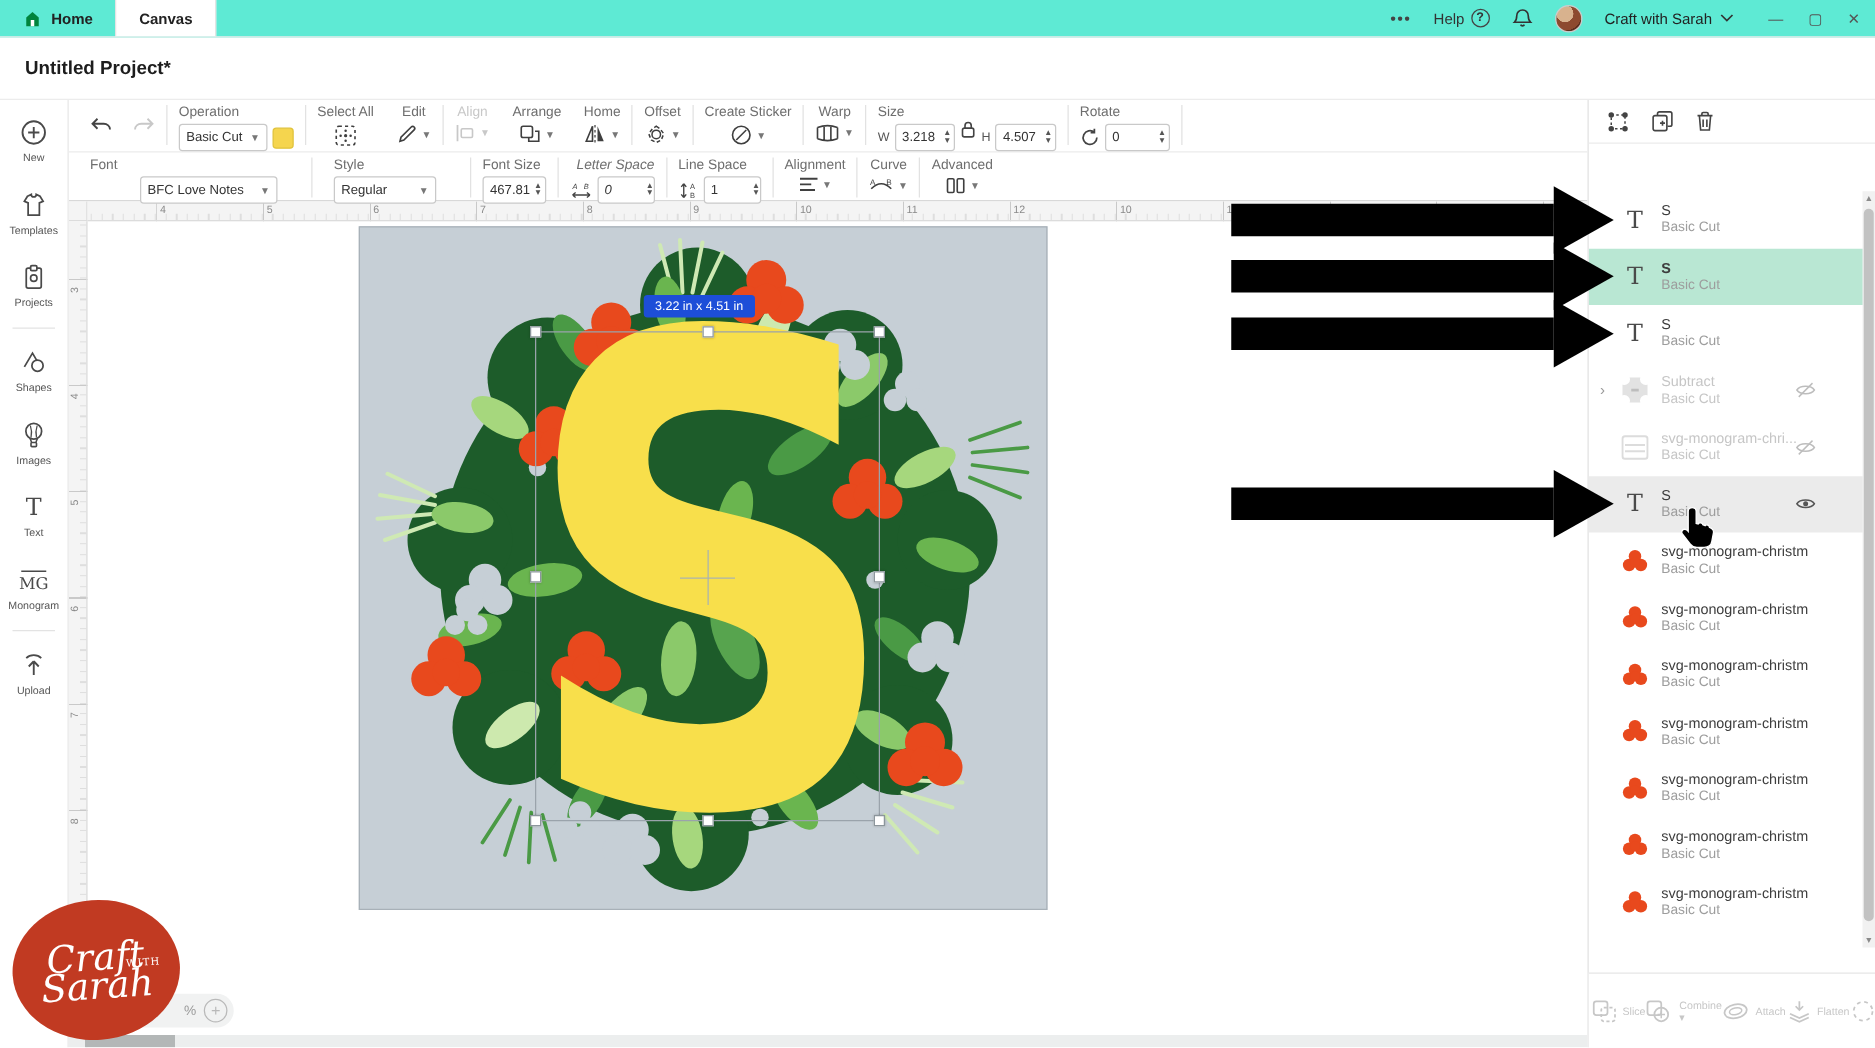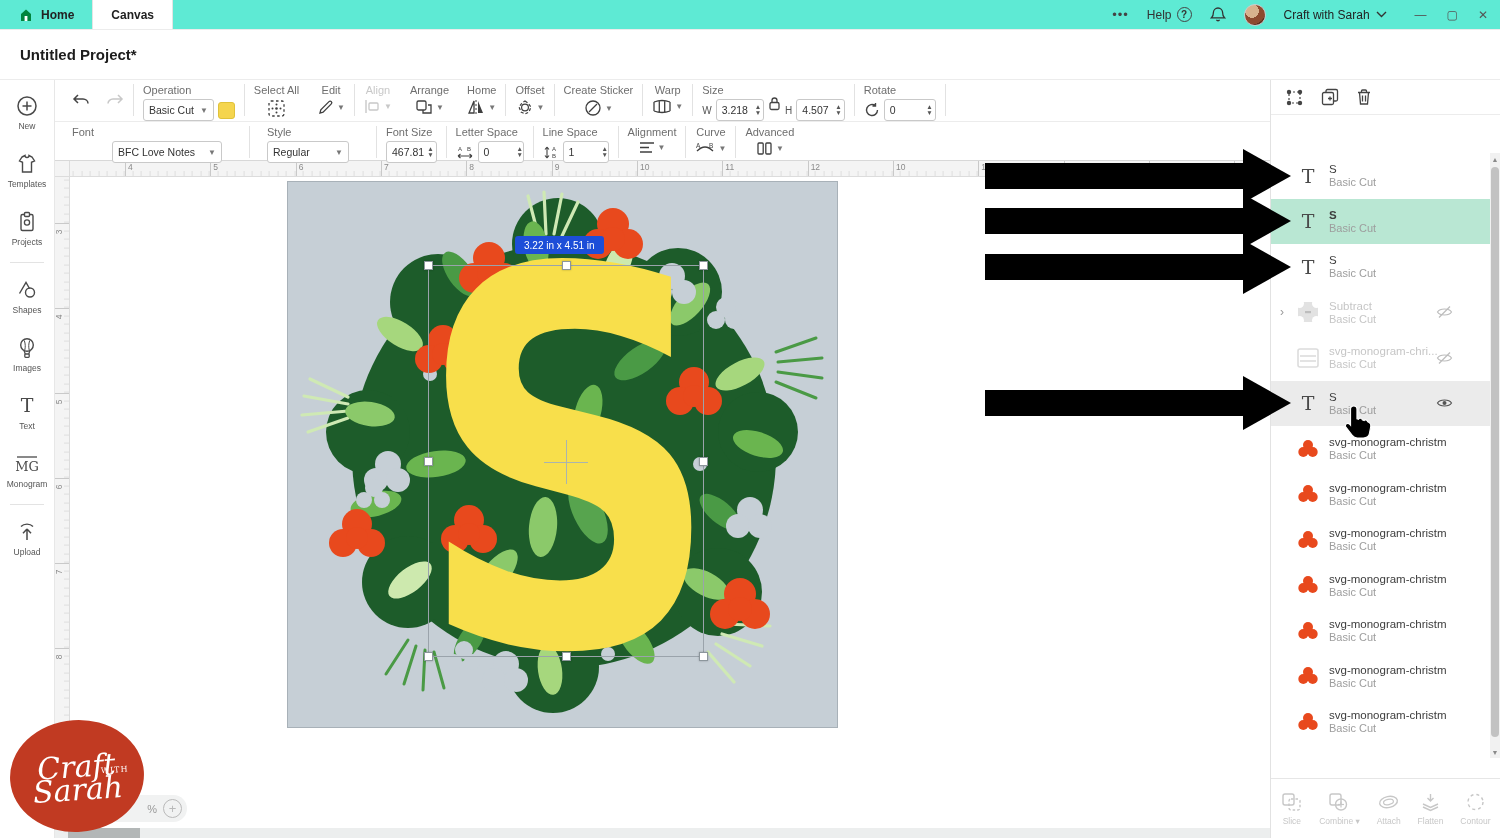--- a/index.html
+++ b/index.html
@@ -127,21 +127,21 @@
   .lp-scroll { position:absolute; right:0; top:73px; width:10px; height:605px; background:#f1f1f1; }
   .lp-scroll .arrow { position:absolute; left:0; width:10px; height:12px; color:#8a8a8a; font-size:7px;
     display:flex; align-items:center; justify-content:center; }
   .lp-scroll .thumb { position:absolute; left:1px; top:14px; width:8px; height:570px; background:#c2c2c2; border-radius:4px; }
   .blank-row { position:absolute; left:0; bottom:60px; width:230px; height:38px; background:#fbfbfb;
     border-top:1px solid #e6e6e6; display:flex; align-items:center; }
   .blank-swatch { width:36px; height:27px; background:#fff; border:1px solid #b9b9b9; border-radius:2px; margin-left:9px; }
   .blank-label { font-size:10px; color:#3d3d3d; margin-left:12px; }
   .lp-bottom { position:absolute; left:0; bottom:0; width:230px; height:60px; background:#fff;
     border-top:1px solid #e6e6e6; display:flex; justify-content:space-around; align-items:center; padding:0 2px; }
-  .lpb-item { display:flex; flex-direction:column; align-items:center; gap:4px; color:#c7c7c7; font-size:8.5px; }
+  .lpb-item { display:flex; flex-direction:row; align-items:center; gap:4px; color:#c7c7c7; font-size:8.5px; }
 
   
   .anno-arrow { position:absolute; left:985px; height:54px; z-index:50; }
   .anno-arrow .shaft { position:absolute; left:0; top:14px; width:258px; height:26px; background:#000; }
   .anno-arrow .head { position:absolute; left:258px; top:0; width:0; height:0;
     border-top:27px solid transparent; border-bottom:27px solid transparent; border-left:48px solid #000; }
   .cursor { position:absolute; left:1344px; top:405px; z-index:55; }
   .logo { position:absolute; left:10px; top:720px; width:134px; height:112px; background:#c13a22;
     border-radius:50%; z-index:60; display:flex; flex-direction:column; align-items:center;
     justify-content:center; transform:rotate(-4deg); color:#fff; font-family:"DejaVu Serif", serif; }
@@ -445,21 +445,21 @@
         <span class="lbl">Font Size</span>
         <span class="numbox">
             <span class="val">467.81</span>
             <span class="stepper">
               <span>▲</span>
               <span>▼</span>
             </span>
           </span>
       </div>
       <div class="vdiv"></div>
-      <div class="tgroup" style="align-items:flex-start;">
+      <div class="tgroup" style="align-items:flex-end;font-style:italic;">
         <span class="lbl">Letter Space</span>
         <div class="tctrl">
           <svg width="18" height="14" viewBox="0 0 18 14">
               <text x="2" y="6" font-size="6" fill="#444">A</text>
               <text x="11" y="6" font-size="6" fill="#444">B</text>
               <path d="M2 11 H16 M2 11 l2.5-2 M2 11 l2.5 2 M16 11 l-2.5-2 M16 11 l-2.5 2" stroke="#444" stroke-width="1.1" fill="none"></path>
             </svg>
           <span class="numbox" style="width:46px;">
               <span class="val">0</span>
               <span class="stepper" style="margin-left:auto;">

